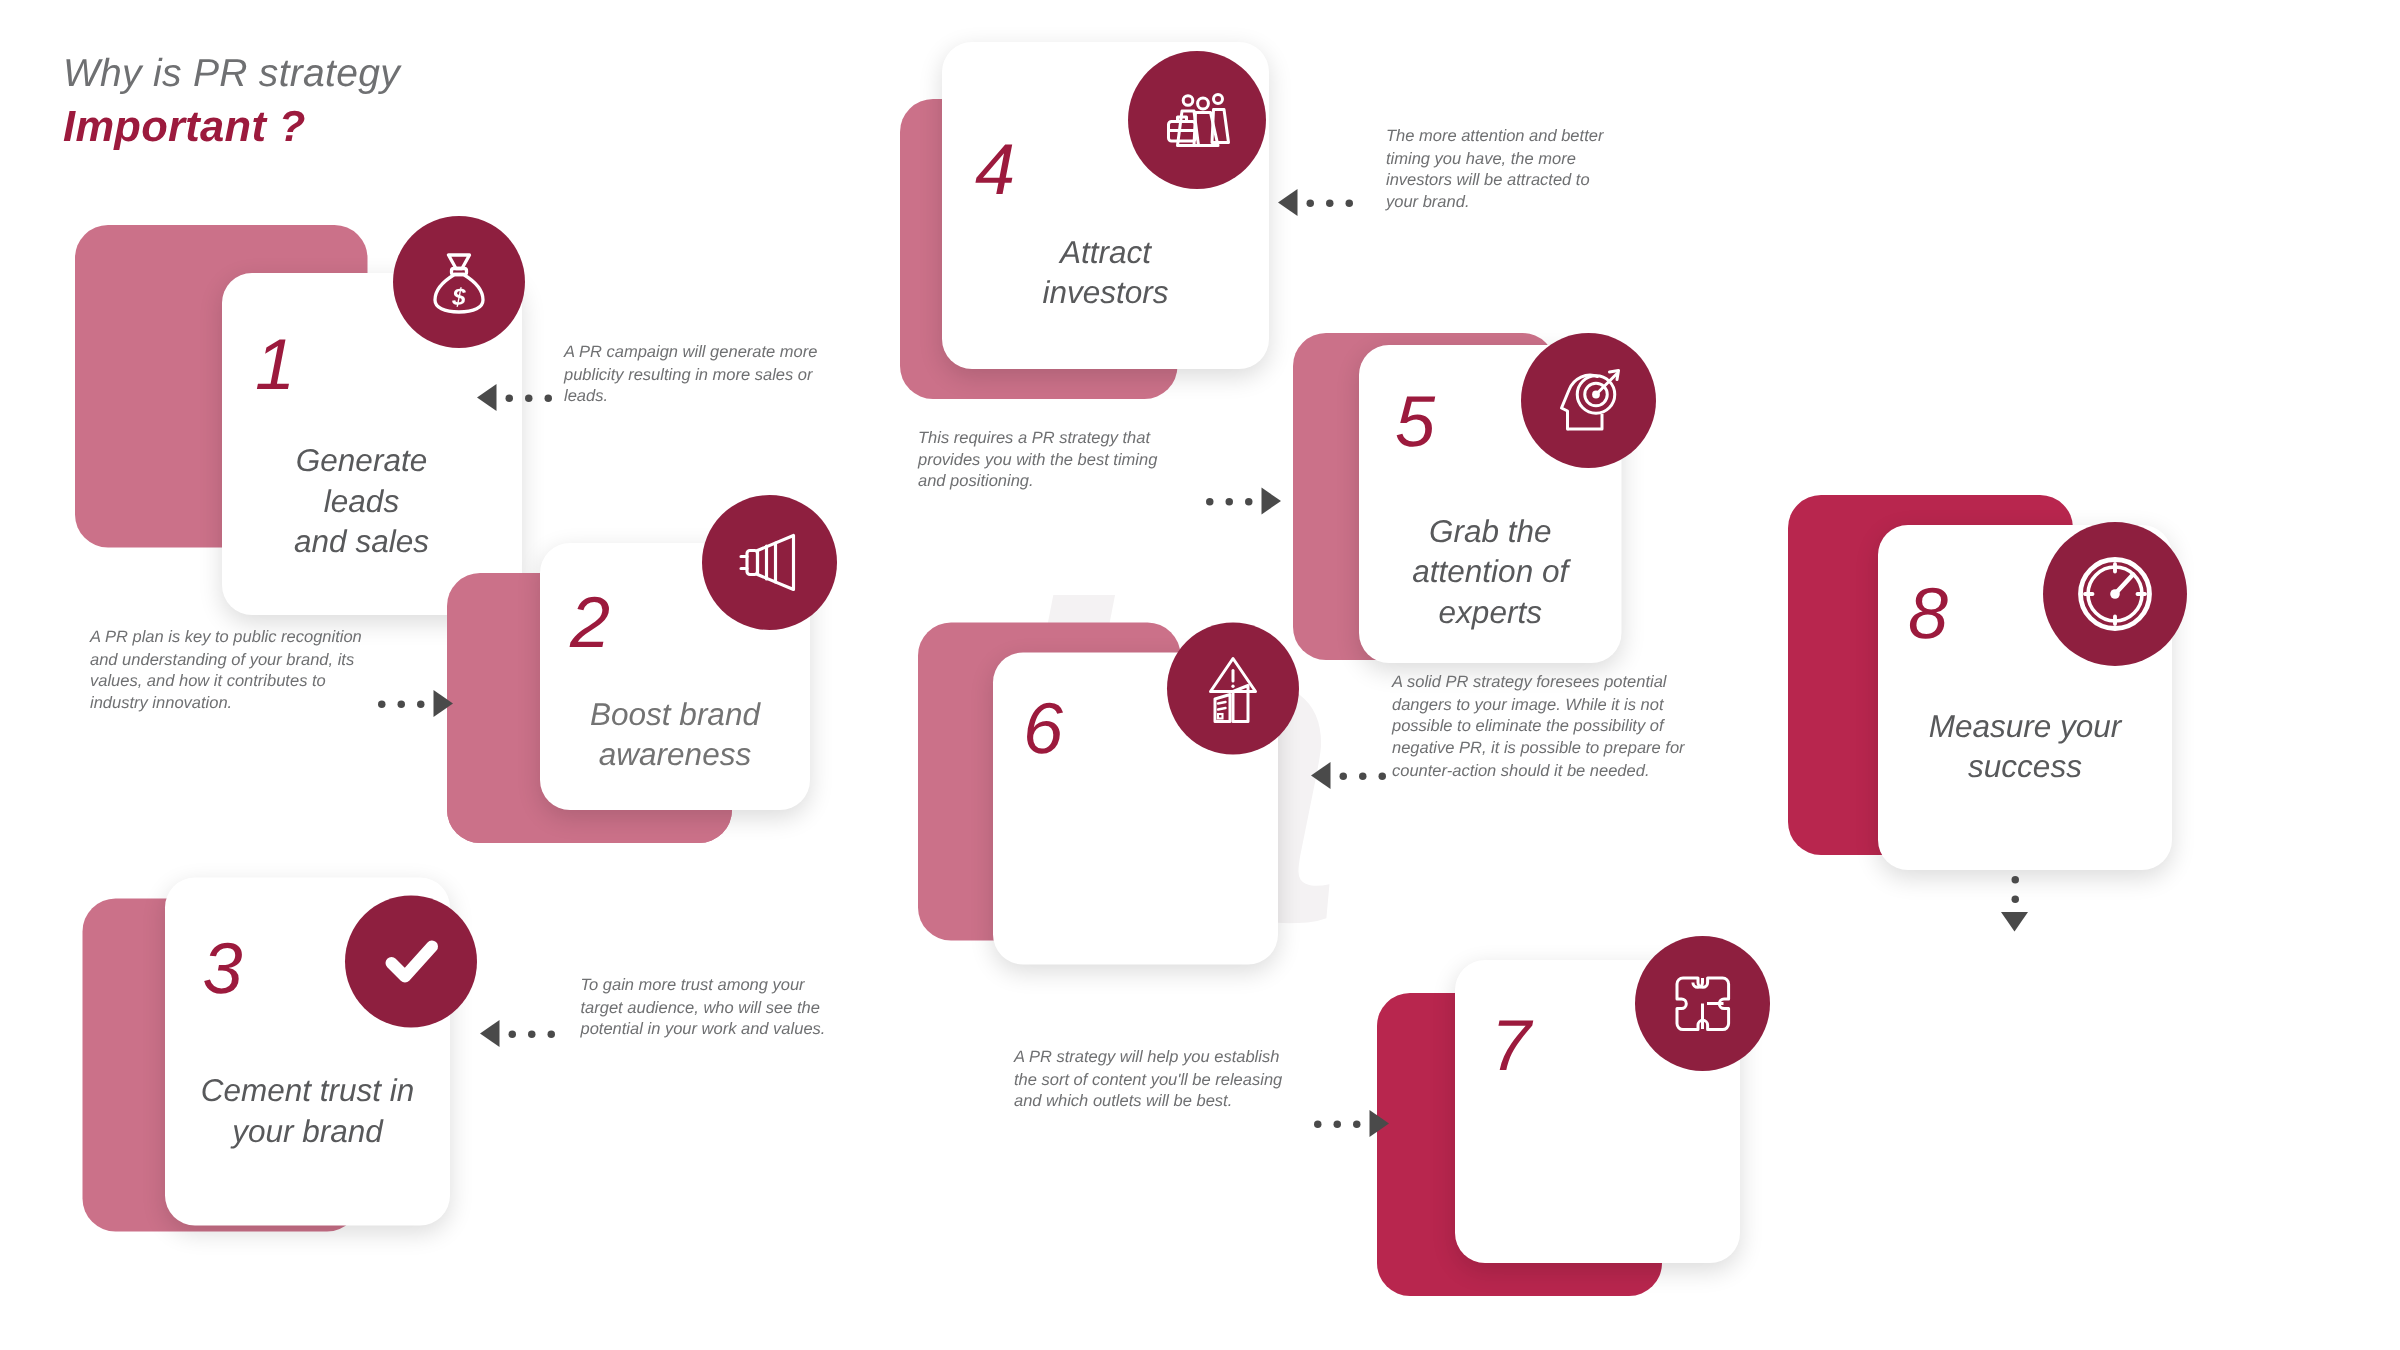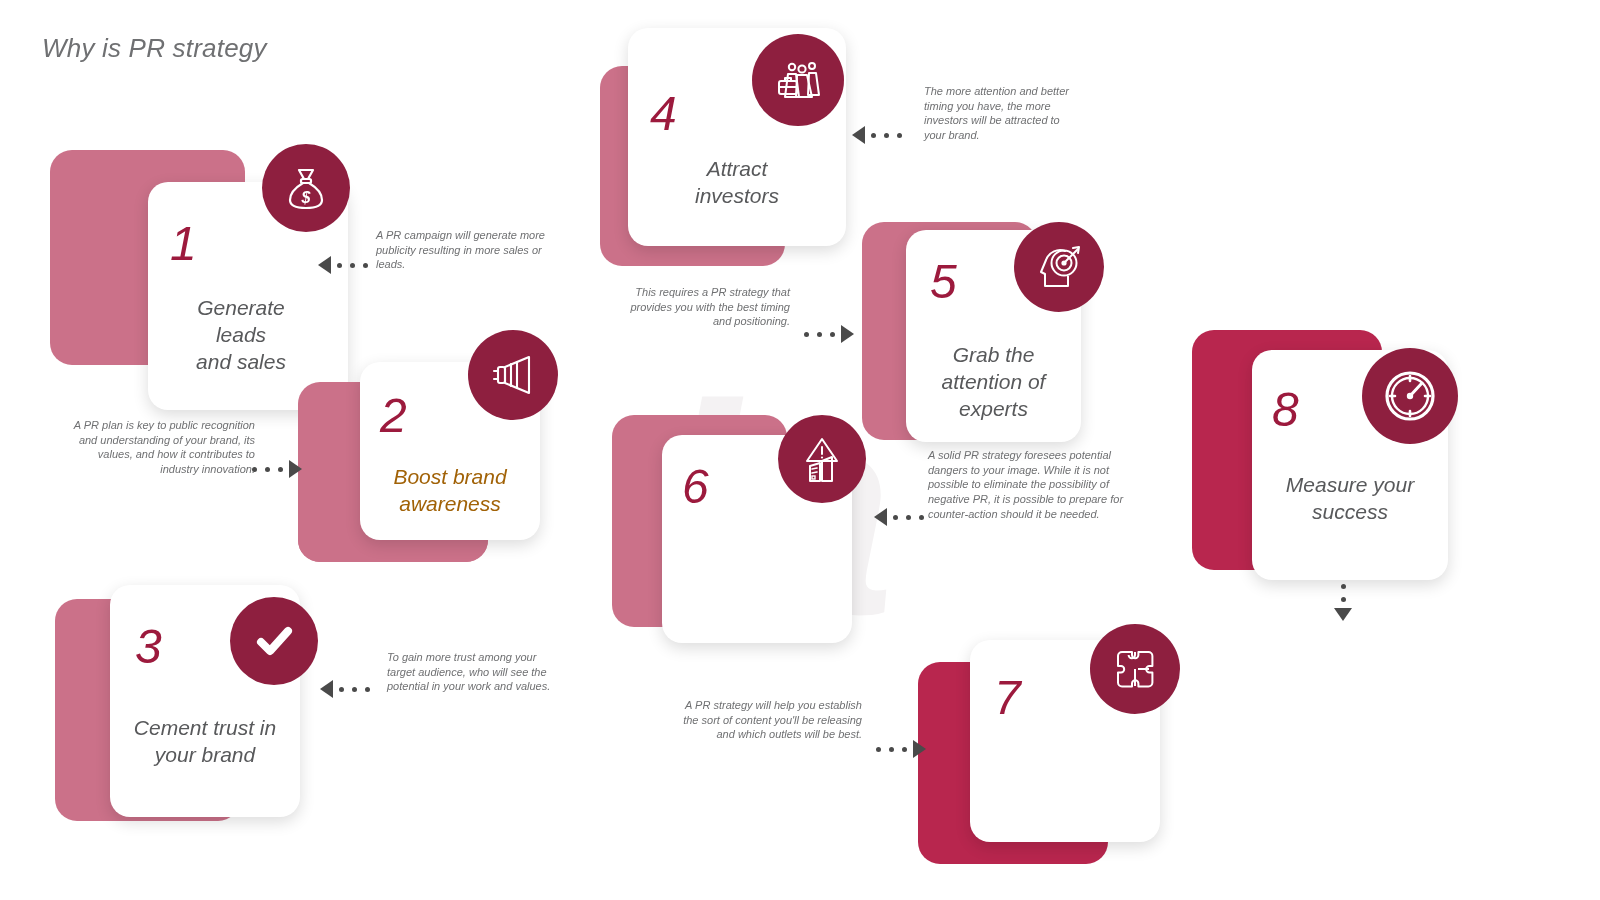--- a/index.html
+++ b/index.html
@@ -57,21 +57,21 @@
     display:flex; align-items:center; justify-content:center;
   }
   .icon-badge svg { display:block; }
 
   
   .desc {
     position: absolute; z-index: 4;
     font-size: 11px; line-height: 1.33; color: #6f7072;
     font-family: "Liberation Sans", sans-serif;
   }
-  .desc.right { text-align: right; }
+  .desc.right { }
   .desc.left  { text-align: left; }
 
   
   .arrow { position: absolute; z-index: 4; display:flex; align-items:center; }
   .arrow .dot { width: 5px; height: 5px; border-radius:50%; background:#4a4a4a; margin: 0 4px; }
   .arrow .head { width: 0; height: 0; }
   .arrow.to-left .head {
     border-top: 9px solid transparent; border-bottom: 9px solid transparent;
     border-right: 13px solid #4a4a4a; margin-right: 2px;
   }
@@ -88,20 +88,21 @@
 </style>
 </head>
 <body>
 
 <div id="stage">
 
   <div class="watermark">la</div>
 
   <div class="title-block">
     <div class="title-line1">Why is PR strategy</div>
+    <div class="title-line2">Important ?</div>
   </div>
 
   <div class="card-wrap" style="left:50px; top:150px; width:260px; height:260px;">
     <div class="shadow-card" style="left: 0px; top: 0px; width: 195px; height: 215px; background: rgb(203, 113, 137);"></div>
     <div class="front-card" style="left:98px; top:32px; width:200px; height:228px;"></div>
     <div class="card-num" style="left: 120px; top: 70px; color: rgb(156, 26, 61);">1</div>
     <div class="card-label" style="left: 98px; width: 186px; top: 145px; white-space: pre-line; color: rgb(88, 89, 91); text-align: center;" style2="white-space:pre-line">Generate leads
 and sales</div>
     <div class="icon-badge" style="left: 212px; top: -6px; width: 88px; height: 88px; background: rgb(142, 31, 63);">
       <svg width="50" height="50" viewBox="0 0 50 50" fill="none" stroke="#fff" stroke-width="2.2">
@@ -119,21 +120,21 @@
       <div class="dot"></div>
       <div class="dot"></div>
   </div>
   <div class="desc left" style="left: 376px; top: 228px; width: 190px; color: rgb(111, 112, 114);">A PR campaign will generate more publicity resulting in more sales or leads.</div>
 
   <div class="card-wrap" style="left:298px; top:362px; width:280px; height:200px;">
     <div class="shadow-card" style="left: 0px; top: 20px; width: 190px; height: 180px; background: rgb(203, 113, 137);"></div>
     <div class="shadow-card" style="left: 0px; top: 150px; width: 190px; height: 50px; border-radius: 0px 0px 22px 22px; background: rgb(203, 113, 137);"></div>
     <div class="front-card" style="left:62px; top:0; width:180px; height:178px;"></div>
     <div class="card-num" style="left: 82px; top: 30px; color: rgb(156, 26, 61);">2</div>
-    <div class="card-label" style="left: 62px; width: 180px; top: 102px; white-space: pre-line; color: #a16207;">Boost brand
+    <div class="card-label" style="left: 62px; width: 180px; top: 102px; white-space: pre-line; color: #737373;">Boost brand
 awareness</div>
     <div class="icon-badge" style="left: 170px; top: -32px; width: 90px; height: 90px; background: rgb(142, 31, 63);">
       <svg width="52" height="52" viewBox="0 0 52 52" fill="none" stroke="#fff" stroke-width="2.1">
         <path d="M18 18 L42 8 L42 44 L18 34 Z" stroke-linejoin="round"></path>
         <rect x="11" y="18" width="7" height="16" rx="2"></rect>
         <path d="M7 22 L11 22 M7 30 L11 30" stroke-linecap="round"></path>
         <path d="M24 15 L24 37 M30 13 L30 39" stroke-linecap="round"></path>
       </svg>
     </div>
   </div>

